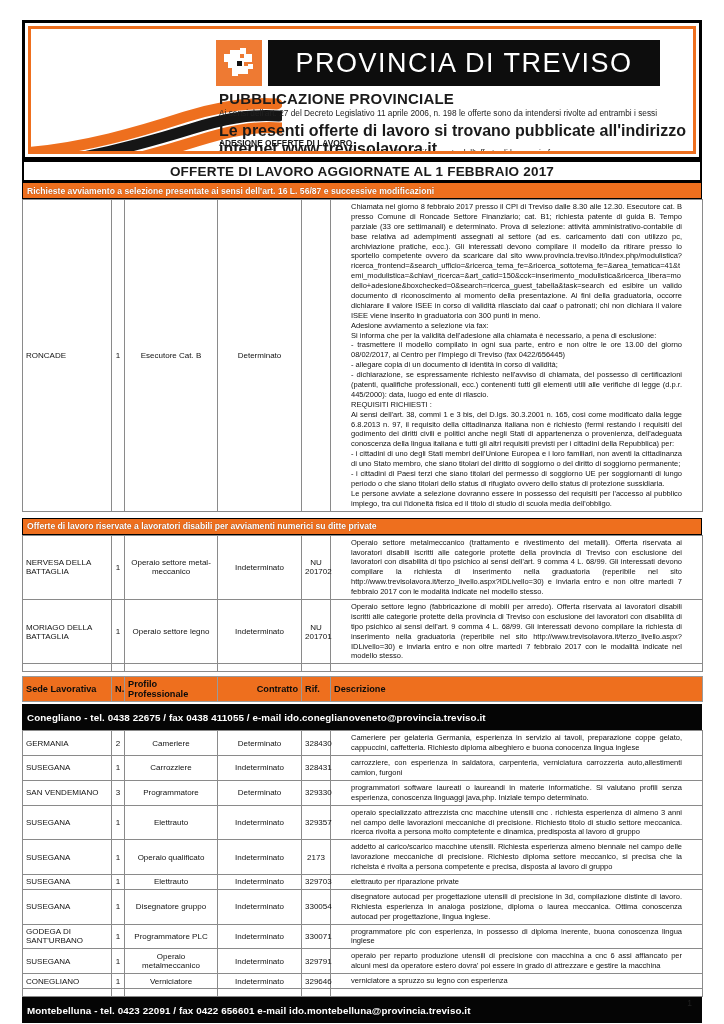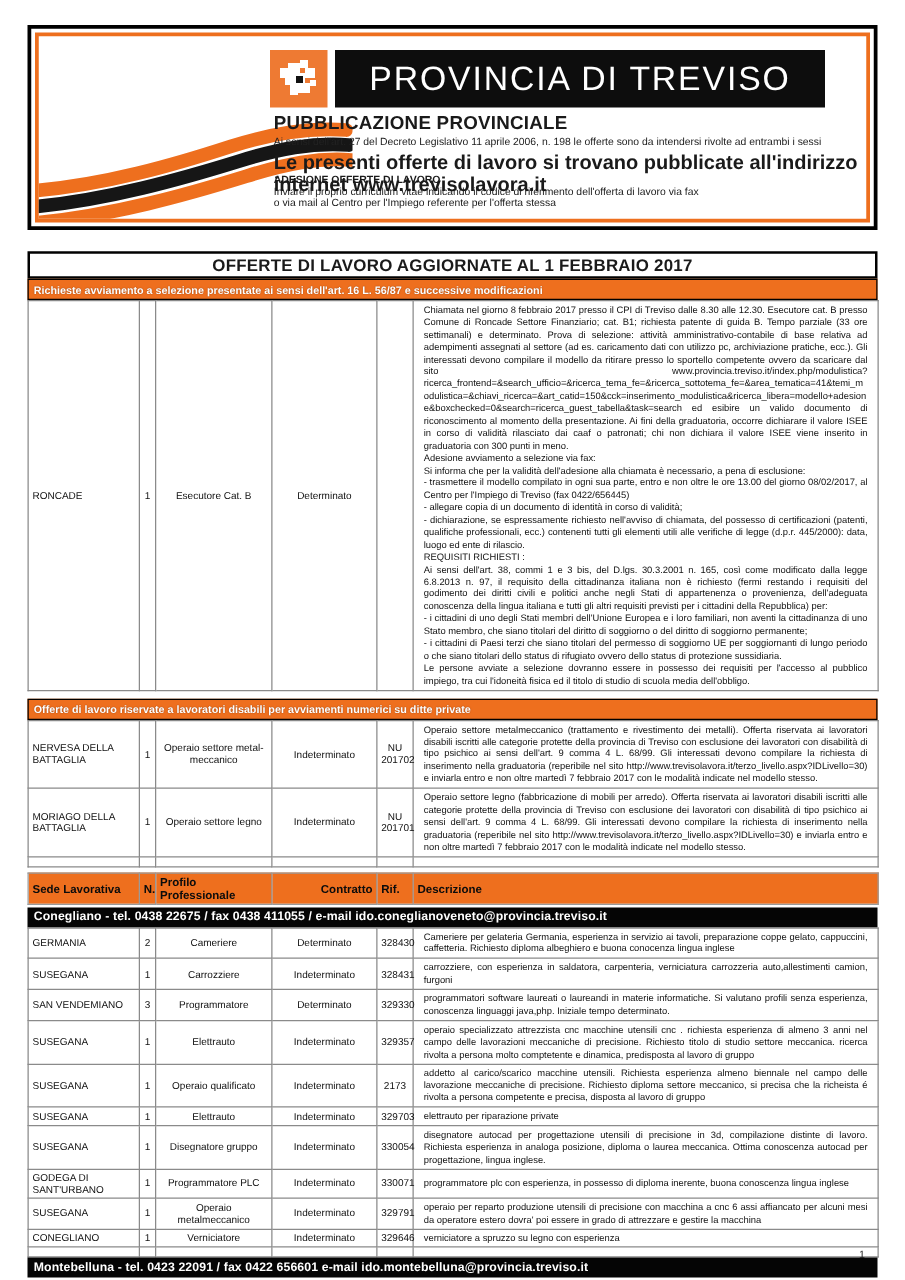--- a/index.html
+++ b/index.html
@@ -2,51 +2,51 @@
 <html><head>
 <meta charset="utf-8">
 <style>
   * { margin:0; padding:0; box-sizing:border-box; }
   html,body { background:#ffffff; }
   body { font-family:"Liberation Sans","DejaVu Sans",sans-serif; color:#1a1a1a; }
   .page { position:relative; width:724px; height:1024px; background:#fff; overflow:hidden; }
   .content { position:absolute; left:22px; top:20px; width:680px; }
 
   
-  .header-box { border:3px solid #000; padding:3px; height:164px; }
+  .header-box { border:3px solid #000; padding:3px; height:140px; }
   .header-inner { border:3px solid #ee6f1e; height:100%; position:relative; overflow:hidden; }
   .swoosh { position:absolute; left:-4px; top:66px; width:255px; height:88px; }
   .logo { position:absolute; left:185px; top:11px; width:46px; height:46px; }
   .brand-bar { position:absolute; left:237px; top:11px; width:392px; height:46px; background:#0d0d0d;
                display:flex; align-items:center; justify-content:center; }
   .brand-bar span { color:#fff; font-size:27px; letter-spacing:1.5px; font-weight:500; white-space:nowrap; }
   .pub-title { position:absolute; left:188px; top:61px; font-size:15px; font-weight:bold; letter-spacing:.2px; }
   .pub-sub { position:absolute; left:188px; top:79px; width:470px; font-size:8.3px; color:#222; }
   .internet-line { position:absolute; left:188px; top:93px; font-size:16px; font-weight:bold; }
   .adesione-title { position:absolute; left:188px; top:109px; font-size:8.4px; font-weight:bold; }
   .adesione-l1 { position:absolute; left:188px; top:119px; font-size:8.3px; }
   .adesione-l2 { position:absolute; left:188px; top:128px; font-size:8.3px; }
 
   
-  .doc-title { margin-top:17px; border:2px solid #000; height:22px; display:flex; align-items:center;
+  .doc-title { margin-top:0; border:2px solid #000; height:22px; display:flex; align-items:center;
                justify-content:center; font-size:13.5px; font-weight:bold; letter-spacing:.2px; }
   .section-bar { margin-top:0; border:1px solid #000; background:#ee6f1e; height:17px; display:flex;
                  align-items:center; padding-left:4px; font-size:8.6px; font-weight:bold; color:#fff;
                  text-shadow:0 0 1px rgba(60,20,0,.6); }
-  .black-bar { background:#050505; height:16px; display:flex; align-items:center; padding-left:5px;
+  .black-bar { background:#050505; height:26px; display:flex; align-items:center; padding-left:5px;
                font-size:9.8px; font-weight:bold; color:#fff; letter-spacing:.1px; }
 
   
   table { border-collapse:collapse; table-layout:fixed; width:680px; }
   col.c-sede { width:89px; } col.c-n { width:13px; } col.c-prof { width:93px; }
   col.c-contr { width:84px; } col.c-rif { width:29px; } col.c-desc { width:372px; }
   td { border:1px solid #8a8a8a; padding:2px 3px; font-size:8px; vertical-align:middle; color:#111; }
   td.center { text-align:center; }
   td.desc { font-size:7.5px; line-height:1.32; text-align:justify; white-space:pre-wrap;
-            overflow-wrap:anywhere; padding:2px 8px; }
+            overflow-wrap:anywhere; padding:2px 20px; }
   tr.spacer-row td { height:8px; padding:0; }
   .hdr-table td { background:#ee6f1e; font-weight:bold; font-size:9.2px; color:#0c0c0c;
                   border:1px solid #9a9a9a; height:21px; }
   .hdr-table td.center { text-align:right; }
   .gap2 { height:2px; } .gap4 { height:4px; } .gap6 { height:6px; }
   .page-num { position:absolute; right:32px; bottom:16px; font-size:8.5px; color:#222; }
 </style>
 </head>
 <body>
 

